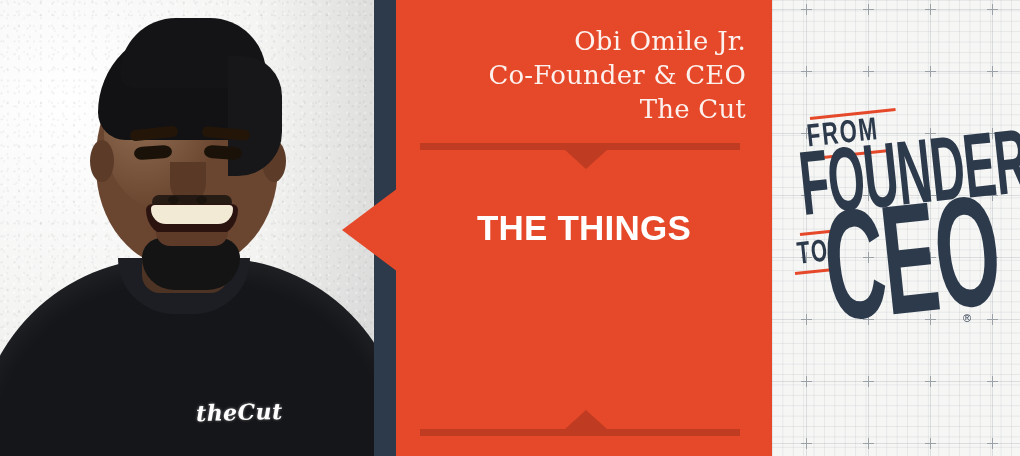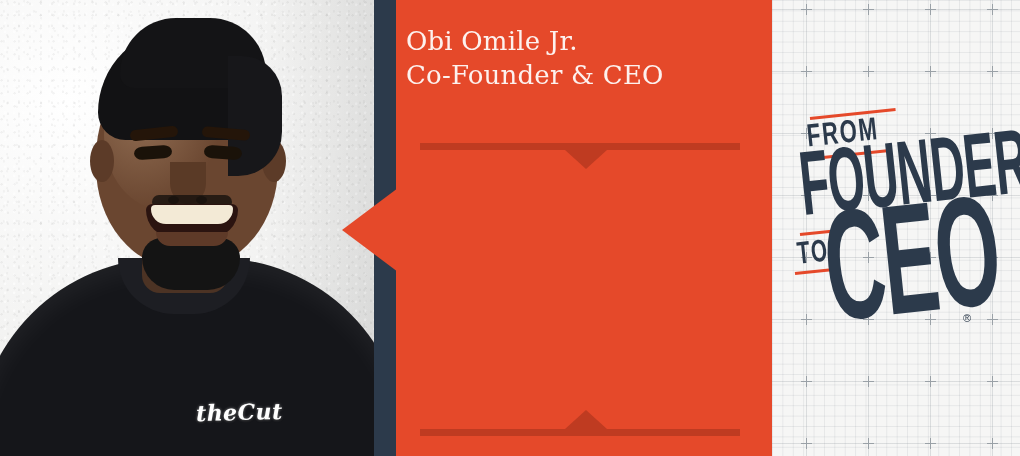--- a/index.html
+++ b/index.html
@@ -160,21 +160,21 @@
   .notch.down{ left:565px; top:150px; border-top:19px solid #bf3b21; }
   .notch.up{   left:565px; top:410px; border-bottom:19px solid #bf3b21; }
 
   
   .speaker{
     position:absolute; left:406px; top:24px; width:340px;
     color:#fdf1ee;
     font-family:"DejaVu Serif", serif;
     font-size:26px; line-height:34px; letter-spacing:.2px;
   }
-  .speaker div{ white-space:nowrap; }
+  .speaker div{ white-space:nowrap;text-align:right; }
 
   
   .headline{
     position:absolute; left:396px; top:208px; width:376px;
     text-align:center; color:#ffffff;
     font-family:"Liberation Sans", sans-serif;
     font-weight:700; font-size:35px; line-height:32px;
     letter-spacing:.2px;
   }
   .headline div{ padding:4px 0; }
@@ -293,23 +293,25 @@
 
   <div class="orange-panel"></div>
   <div class="arrow-tab"></div>
 
   <div class="divider top"></div>
   <div class="notch down"></div>
 
   <div class="speaker">
     <div>Obi Omile Jr.</div>
     <div>Co-Founder &amp; CEO</div>
+    <div>The Cut</div>
   </div>
 
   <div class="headline">
+    <div>THE THINGS</div>
   </div>
 
   <div class="divider bottom"></div>
   <div class="notch up"></div>
 
   <div class="paper">
     <div class="crosshairs">
         <div class="cross" style="left: 29px; top: 4px;"></div>
         <div class="cross" style="left: 29px; top: 66px;"></div>
         <div class="cross" style="left: 29px; top: 128px;"></div>

